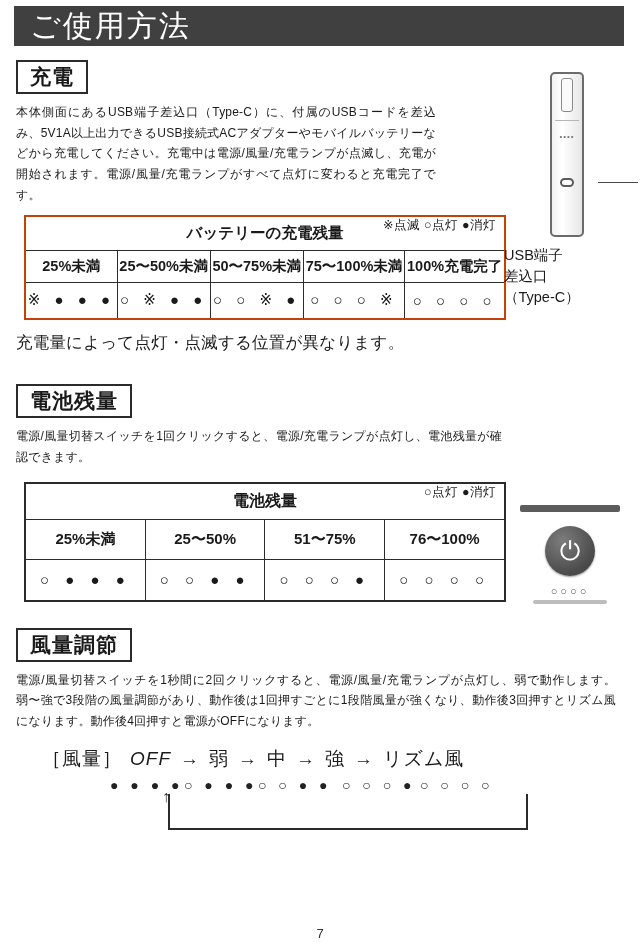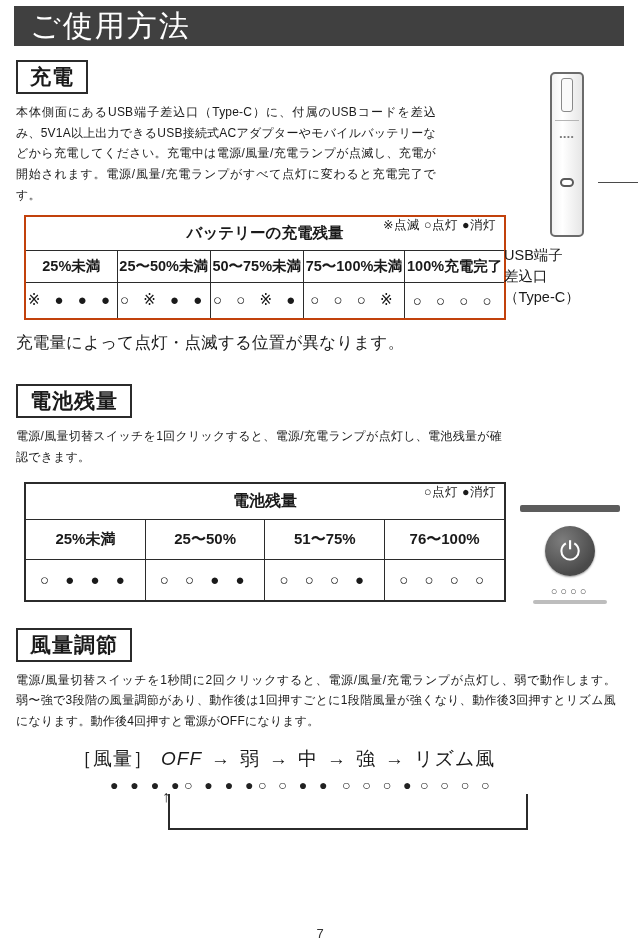--- a/index.html
+++ b/index.html
@@ -224,21 +224,21 @@
   
   .flow {
     margin: 14px 0 0 0;
     position: relative;
     height: 104px;
   }
   .flow-row {
     display: flex;
     align-items: center;
     font-size: 19px;
-    padding-left: 73px;
+    padding-left: 42px;
     letter-spacing: 1px;
   }
   .flow-row .lbl { font-weight: normal; }
   .flow-row .arrow { margin: 0 9px; font-size: 19px; }
   .flow-dots {
     display: flex;
     padding-left: 110px;
     margin-top: 5px;
     font-size: 14px;
     color: #222;

